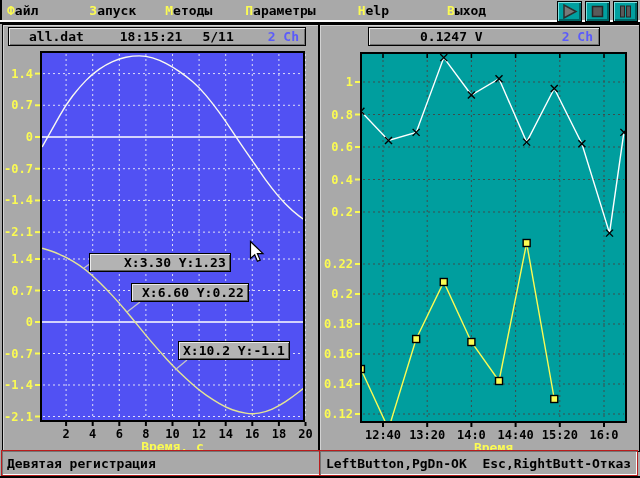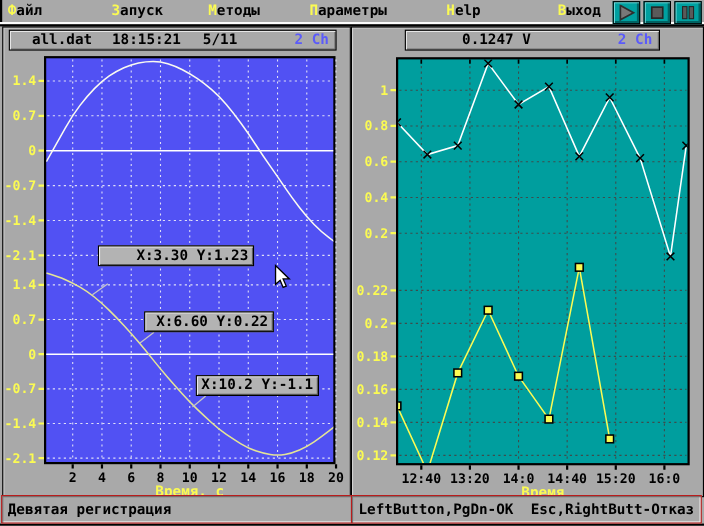--- a/index.html
+++ b/index.html
@@ -5,21 +5,21 @@
   html,body{margin:0;padding:0;background:#000;}
   .screen{
     position:relative;width:640px;height:478px;background:#a9a9a9;overflow:hidden;
     font-family:"DejaVu Sans Mono","Liberation Mono",monospace;font-weight:bold;color:#000;
   }
   
   .menubar{
     position:absolute;top:0;left:0;right:0;height:20px;background:#a9a9a9;
     border-left:2px solid #000;
     box-shadow:0 2px 0 #fbfbfb, 0 4px 0 #000;
-    display:flex;align-items:center;font-size:13px;z-index:5;gap:12px;
+    display:flex;align-items:center;font-size:13px;z-index:5;
   }
   .menu-item{display:inline-block;cursor:default;white-space:pre;}
   .menu-item .hot{color:#fbfb53;}
   .mi-0{margin-left:5px;} .mi-1{margin-left:51px;} .mi-2{margin-left:29px;}
   .mi-3{margin-left:33px;} .mi-4{margin-left:42px;} .mi-5{margin-left:58px;text-align:right;}
   .transport{position:absolute;top:1px;right:2px;display:flex;z-index:6;}
   .tbtn{
     width:25px;height:21px;margin-left:3px;background:#00a0a0;border:1px solid #000;
     box-shadow:inset 1px 1px 0 #7fdede, inset -2px -2px 0 #006363;
     display:flex;align-items:center;justify-content:center;padding:0;
@@ -32,21 +32,21 @@
   .panel-left{left:2px;width:315px;}
   .panel-right{left:319px;width:319px;}
   .panel-header{
     position:absolute;top:2px;height:17px;background:#a9a9a9;border:1px solid #000;
     box-shadow:inset 1px 1px 0 #e6e6e6, inset -1px -1px 0 #6f6f6f;
     display:flex;align-items:center;font-size:13px;z-index:4;white-space:pre;
   }
   .panel-left  .panel-header{left:5px;width:296px;}
   .panel-right .panel-header{left:48px;width:230px;gap:28px;}
   .ch-label{color:#5b5bfb;margin-left:auto;margin-right:6px;text-align:center;}
-  .hd-file{margin-left:20px;} .hd-time{margin-left:18px;} .hd-date{margin-left:20px;}
+  .hd-file{margin-left:20px;} .hd-time{margin-left:36px;} .hd-date{margin-left:20px;}
   .hd-value{flex:1;text-align:center;}
   .chart-svg{position:absolute;top:0;left:0;z-index:1;}
   svg text.axlbl{font:bold 12px "DejaVu Sans Mono",monospace;}
   svg text.ticklbl{font:bold 12px "DejaVu Sans Mono",monospace;}
   svg text.axtitle{font:bold 13px "DejaVu Sans Mono",monospace;}
   
   .callout{
     position:absolute;z-index:3;background:#b3b3b3;border:1px solid #000;
     box-shadow:inset 1px 1px 0 #ececec, inset -1px -1px 0 #5c5c5c;
     font-size:13px;padding:1px 4px;white-space:pre;color:#000;
@@ -179,21 +179,21 @@
         <g clip-path="url(#clipL)">
           <path d="M39.16,121.966 Q49.8,102.94 56.45,91.162 Q63.1,79.384 69.75,70.777 Q76.4,62.17 83.05000000000001,55.375 Q89.7,48.580000000000005 96.35,44.05 Q103,39.519999999999996 109.65,36.5755 Q116.30000000000001,33.631 122.95000000000002,32.272 Q129.60000000000002,30.912999999999997 136.25,30.912999999999997 Q142.9,30.912999999999997 149.55,32.9515 Q156.2,34.99000000000001 162.85,38.3875 Q169.5,41.785 176.15,46.315 Q182.8,50.845 189.45000000000002,56.5075 Q196.10000000000002,62.17 202.75,70.0975 Q209.4,78.025 216.05,87.08500000000001 Q222.70000000000002,96.145 229.35000000000002,106.3375 Q236,116.53 242.65,126.043 Q249.3,135.556 255.95000000000002,145.2955 Q262.6,155.035 269.25,163.642 Q275.9,172.249 282.55,179.04399999999998 Q289.20000000000005,185.839 295.85,190.822 L302.5,195.805" fill="none" stroke="#fafaf0" stroke-width="1.4"></path>
         </g>
         <g clip-path="url(#clipL)">
           <path d="M39.16,223.2 Q49.8,226.35 56.45,229.27499999999998 Q63.1,232.2 69.75,236.02499999999998 Q76.4,239.85 83.05000000000001,245.25 Q89.7,250.65 96.35,257.175 Q103,263.7 109.65,270.9 Q116.30000000000001,278.1 122.95000000000002,285.975 Q129.60000000000002,293.85 136.25,302.175 Q142.9,310.5 149.55,318.15 Q156.2,325.8 162.85,333.225 Q169.5,340.65 176.15,346.95 Q182.8,353.25 189.45000000000002,359.325 Q196.10000000000002,365.4 202.75,369.9 Q209.4,374.4 216.05,378.45 Q222.70000000000002,382.5 229.35000000000002,384.75 Q236,387 242.65,388.125 Q249.3,389.25 255.95000000000002,388.125 Q262.6,387 269.25,384.075 Q275.9,381.15 282.55,376.65 Q289.20000000000005,372.15 295.85,366.975 L302.5,361.8" fill="none" stroke="#e4e496" stroke-width="1.4"></path>
         </g>
         <line x1="95" y1="233" x2="81" y2="243" stroke="#c6c6c6" stroke-width="1.2"></line>
         <line x1="137" y1="277" x2="124" y2="287" stroke="#c6c6c6" stroke-width="1.2"></line>
         <line x1="184" y1="335" x2="172" y2="345" stroke="#c6c6c6" stroke-width="1.2"></line>
       </svg>
-    <div class="callout" style="left: 86px; top: 198px; padding-left: 34px;">X:3.30 Y:1.23</div>
+    <div class="callout" style="left: 86px; top: 228px; padding-left: 34px;">X:3.30 Y:1.23</div>
     <div class="callout" style="left: 128px; top: 258px; padding-left: 10px;">X:6.60 Y:0.22</div>
     <div class="callout" style="left: 175px; top: 316px;">X:10.2 Y:-1.1</div>
   </div>
 
   <div class="panel panel-right">
     <div class="panel-header">
       <span class="hd-value">0.1247 V</span>
       <span class="ch-label">2 Ch</span>
     </div>
     <svg id="right-chart-svg" class="chart-svg" width="319" height="426">

